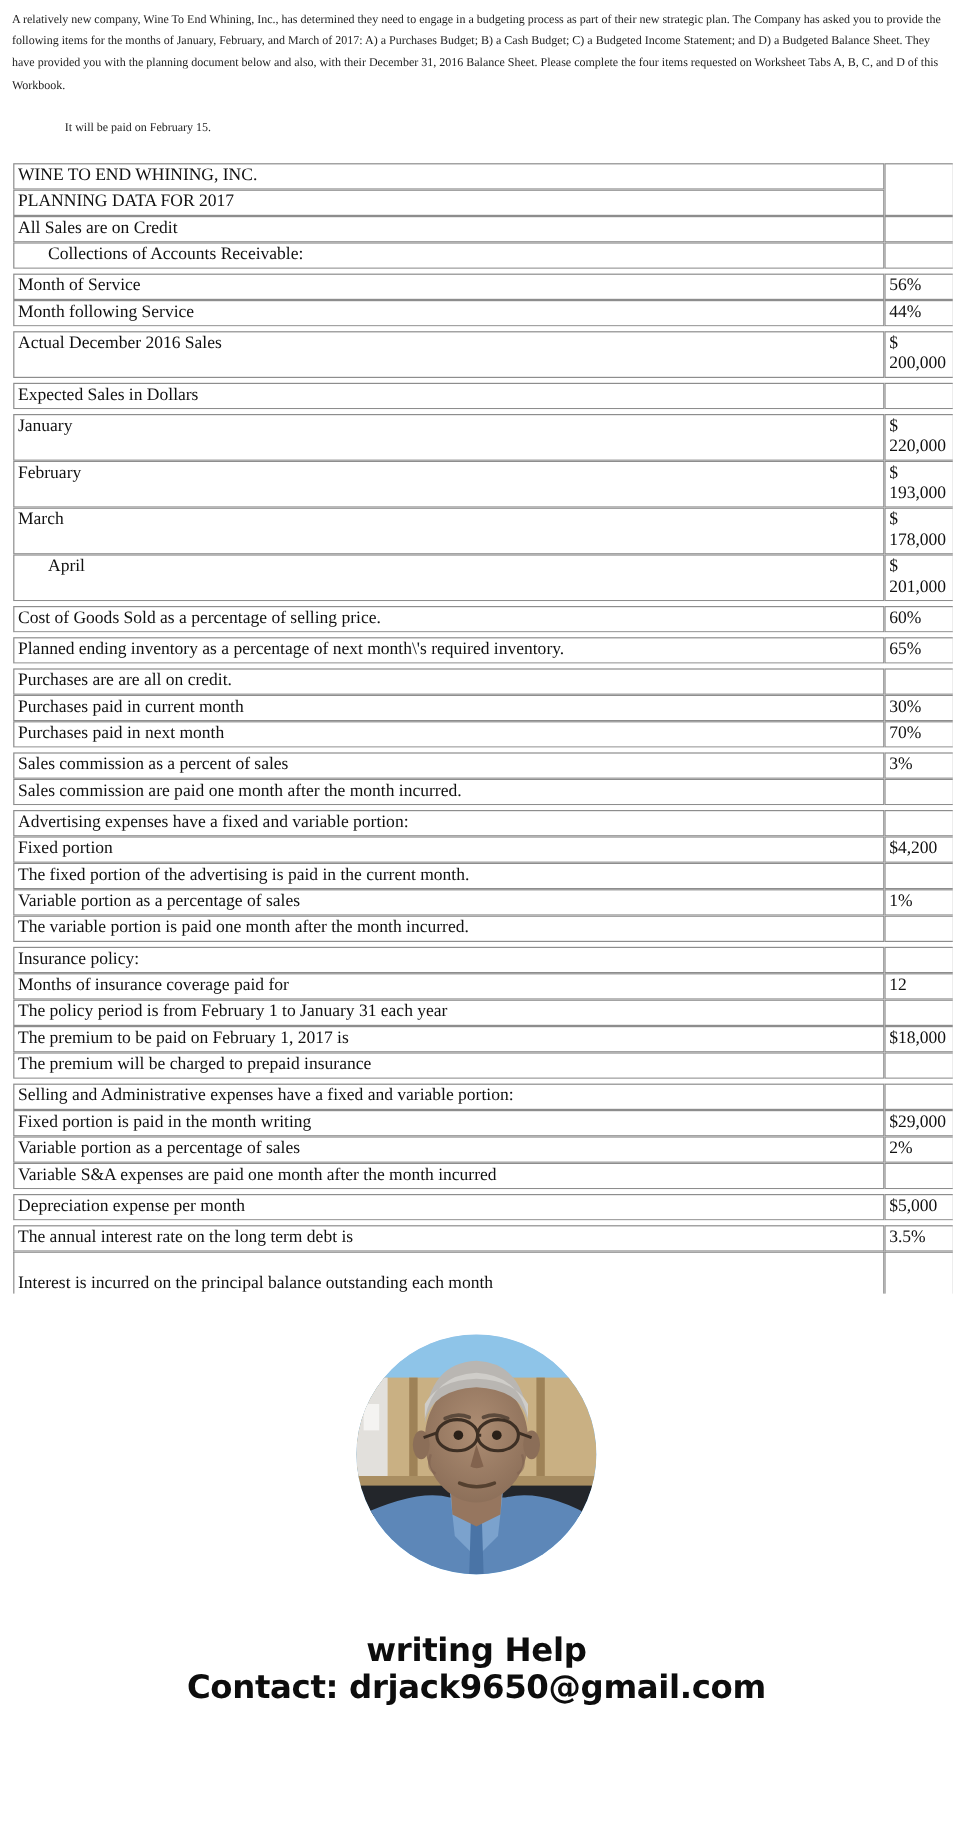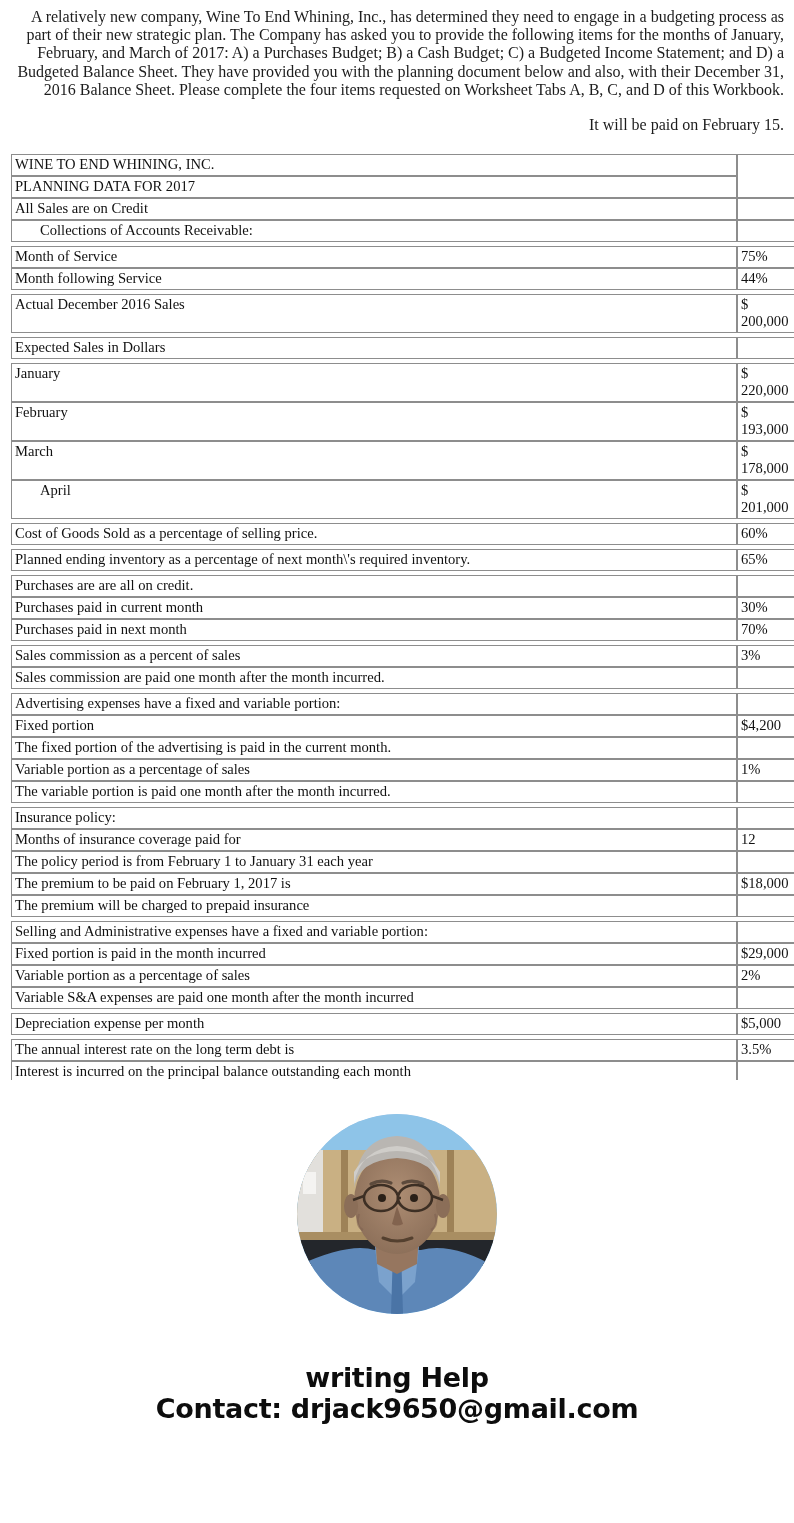--- a/index.html
+++ b/index.html
@@ -15,24 +15,24 @@
     -webkit-font-smoothing: antialiased;
   }
   .page {
     width: 794px;
     box-sizing: border-box;
     padding: 8px 10px 0 10px;
   }
 
   
   .prose {
-    font-size: 16px;
+    font-size: 10px;
     line-height: 18.2px;
     margin: 0 0 17px 0;
-    text-align: right;
+    text-align: left;
     color: #1c1c1c;
   }
   .prose.last { margin-bottom: 20px; margin-left: 44px; }
 
   
   .data-table {
     border-collapse: separate;
     border-spacing: 0;
     width: 772px;
     margin: 0 0 0 1px;
@@ -63,21 +63,21 @@
     border: none;
     height: 4px;
     padding: 0;
     box-shadow: none;
   }
   td.indent-1 { padding-left: 28px; }
   td.tall { height: 34px; font-family: Liberation Serif, serif; }
   td.merged-blank { border: 1px solid #8d8d8d; }
   td.clipped {
     height: 9px;
-    padding-top: 1px;
+    padding-top: 17px;
     padding-bottom: 0;
     border-bottom: none;
     overflow: hidden;
   }
   .title-cell { white-space: nowrap; }
 
   
   .portrait-wrap {
     width: 100%;
     display: flex;
@@ -135,21 +135,21 @@
         <tr>
           <td class="label indent-1">Collections of Accounts Receivable:</td>
           <td class="value"></td>
         </tr>
         <tr class="rowgap">
           <td></td>
           <td></td>
         </tr>
         <tr>
           <td class="label">Month of Service</td>
-          <td class="value">75%</td>
+          <td class="value">56%</td>
         </tr>
         <tr>
           <td class="label">Month following Service</td>
           <td class="value">44%</td>
         </tr>
         <tr class="rowgap">
           <td></td>
           <td></td>
         </tr>
         <tr>
@@ -278,21 +278,21 @@
         </tr>
         <tr class="rowgap">
           <td></td>
           <td></td>
         </tr>
         <tr>
           <td class="label">Selling and Administrative expenses have a fixed and variable portion:</td>
           <td class="value"></td>
         </tr>
         <tr>
-          <td class="label">Fixed portion is paid in the month incurred</td>
+          <td class="label">Fixed portion is paid in the month writing</td>
           <td class="value">$29,000</td>
         </tr>
         <tr>
           <td class="label">Variable portion as a percentage of sales</td>
           <td class="value">2%</td>
         </tr>
         <tr>
           <td class="label">Variable S&amp;A expenses are paid one month after the month incurred</td>
           <td class="value"></td>
         </tr>

